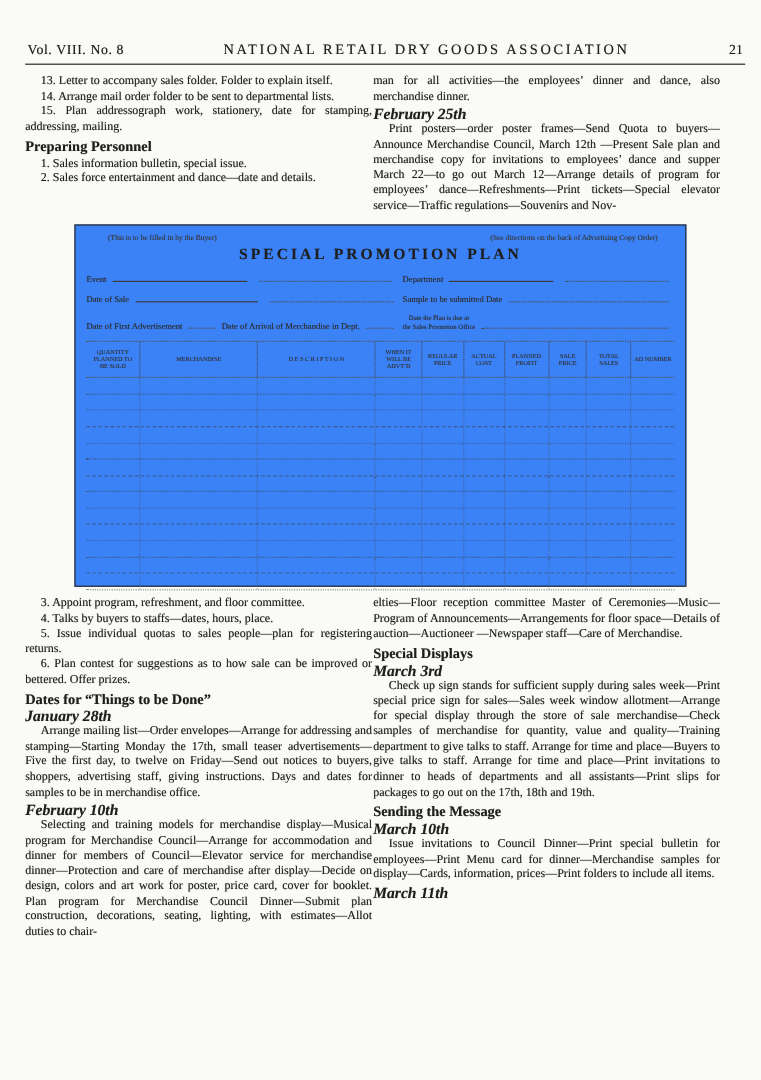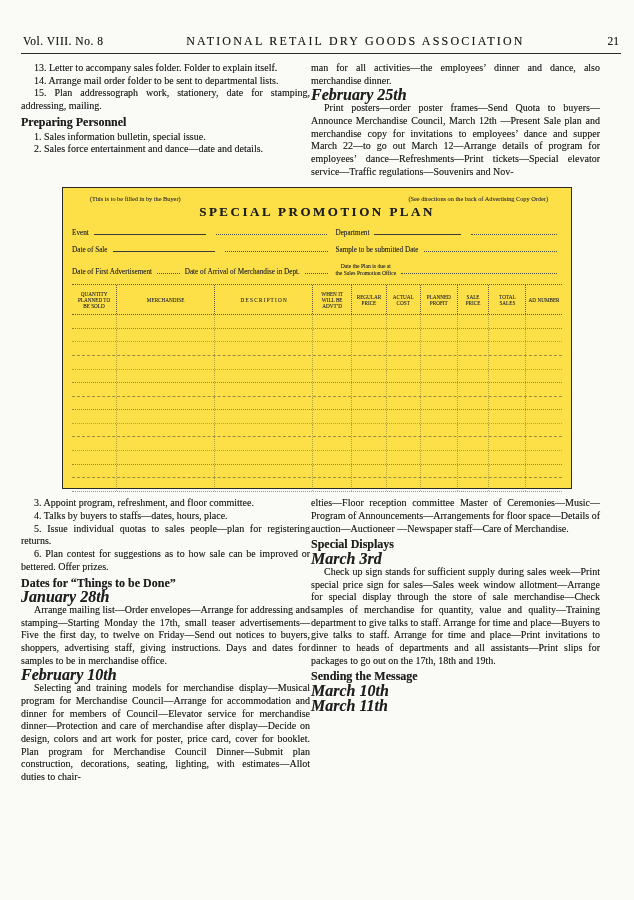--- a/index.html
+++ b/index.html
@@ -17,25 +17,25 @@
              border-bottom: 1.6px solid #2a2a2a; padding: 0 2px 4px 2px; }
   .runhead .vol { font-size: 11.5px; letter-spacing: 0.5px; }
   .runhead .jtitle { font-size: 12px; letter-spacing: 2.2px; }
   .runhead .pgnum { font-size: 11.5px; }
 
   
   .twocol { display: flex; gap: 1px; margin-top: 8px; }
   .col { width: 289px; font-size: 10px; line-height: 12.7px; text-align: justify; }
   .col p { text-indent: 13px; }
   .chead { text-align: left; font-weight: bold; font-size: 12px; margin: 3px 0 2px 0; text-indent: 0 !important; }
-  .dhead { font-weight: bold; font-style: italic; font-size: 16px; margin-top: 2px; text-indent: 0 !important; text-align: left; }
+  .dhead { font-weight: bold; font-style: italic; font-size: 13px; margin-top: 2px; text-indent: 0 !important; text-align: left; }
 
   
   .form-box { margin: 9px 40px 0 41px; width: 510px; height: 302px;
-              border: 1.6px solid #2b2b2b; background: #fde047;
+              border: 1.6px solid #2b2b2b; background: #3b82f6;
               padding: 5px 9px 4px 9px; position: relative; }
   .form-notes { display: flex; justify-content: space-between; font-size: 6.3px; color: #3a3a3a; padding: 2px 14px 0 18px; }
   .form-title { text-align: center; font-size: 13px; font-weight: bold; letter-spacing: 2.5px; margin-top: 2px; }
   .fline { display: flex; align-items: flex-end; font-size: 7.2px; margin-top: 9px; color: #2c2c2c; }
   .fline .lbl { white-space: nowrap; }
   .fline .dots { flex: 1; border-bottom: 1px dotted #4c4c4c; margin: 0 5px 2px 5px; min-width: 14px; }
   .fline .dots.solid { border-bottom: 1px solid #3c3c3c; }
   .fgroup-l { flex: 1.15; display: flex; align-items: flex-end; }
   .fgroup-r { flex: 1; display: flex; align-items: flex-end; margin-left: 3px; }
   .two-line-lbl { font-size: 5.6px; line-height: 6.4px; text-align: center; white-space: nowrap; }
@@ -320,17 +320,18 @@
       <div class="dhead">February 10th</div>
       <p>Selecting and training models for merchandise display—Musical program for Merchandise Council—Arrange for accommodation and dinner for members of Council—Elevator service for merchandise dinner—Protection and care of merchandise after display—Decide on design, colors and art work for poster, price card, cover for booklet.  Plan program for Merchandise Council Dinner—Submit plan construction, decorations, seating, lighting, with estimates—Allot duties to chair-</p>
     </div>
     <div class="col">
       <p style="text-indent:0">elties—Floor reception committee Master of Ceremonies—Music—Program of Announcements—Arrangements for floor space—Details of auction—Auctioneer —Newspaper staff—Care of Merchandise.</p>
       <div class="chead">Special Displays</div>
       <div class="dhead">March 3rd</div>
       <p>Check up sign stands for sufficient supply during sales week—Print special price sign for sales—Sales week window allotment—Arrange for special display through the store of sale merchandise—Check samples of merchandise for quantity, value and quality—Training department to give talks to staff.  Arrange for time and place—Buyers to give talks to staff.  Arrange for time and place—Print invitations to dinner to heads of departments and all assistants—Print slips for packages to go out on the 17th, 18th and 19th.</p>
       <div class="chead">Sending the Message</div>
       <div class="dhead">March 10th</div>
+      <p>Issue invitations to Council Dinner—Print special bulletin for employees—Print Menu card for dinner—Merchandise samples for display—Cards, information, prices—Print folders to include all items.</p>
       <div class="dhead">March 11th</div>
     </div>
   </div>
 
 </div>
 
 </body></html>

